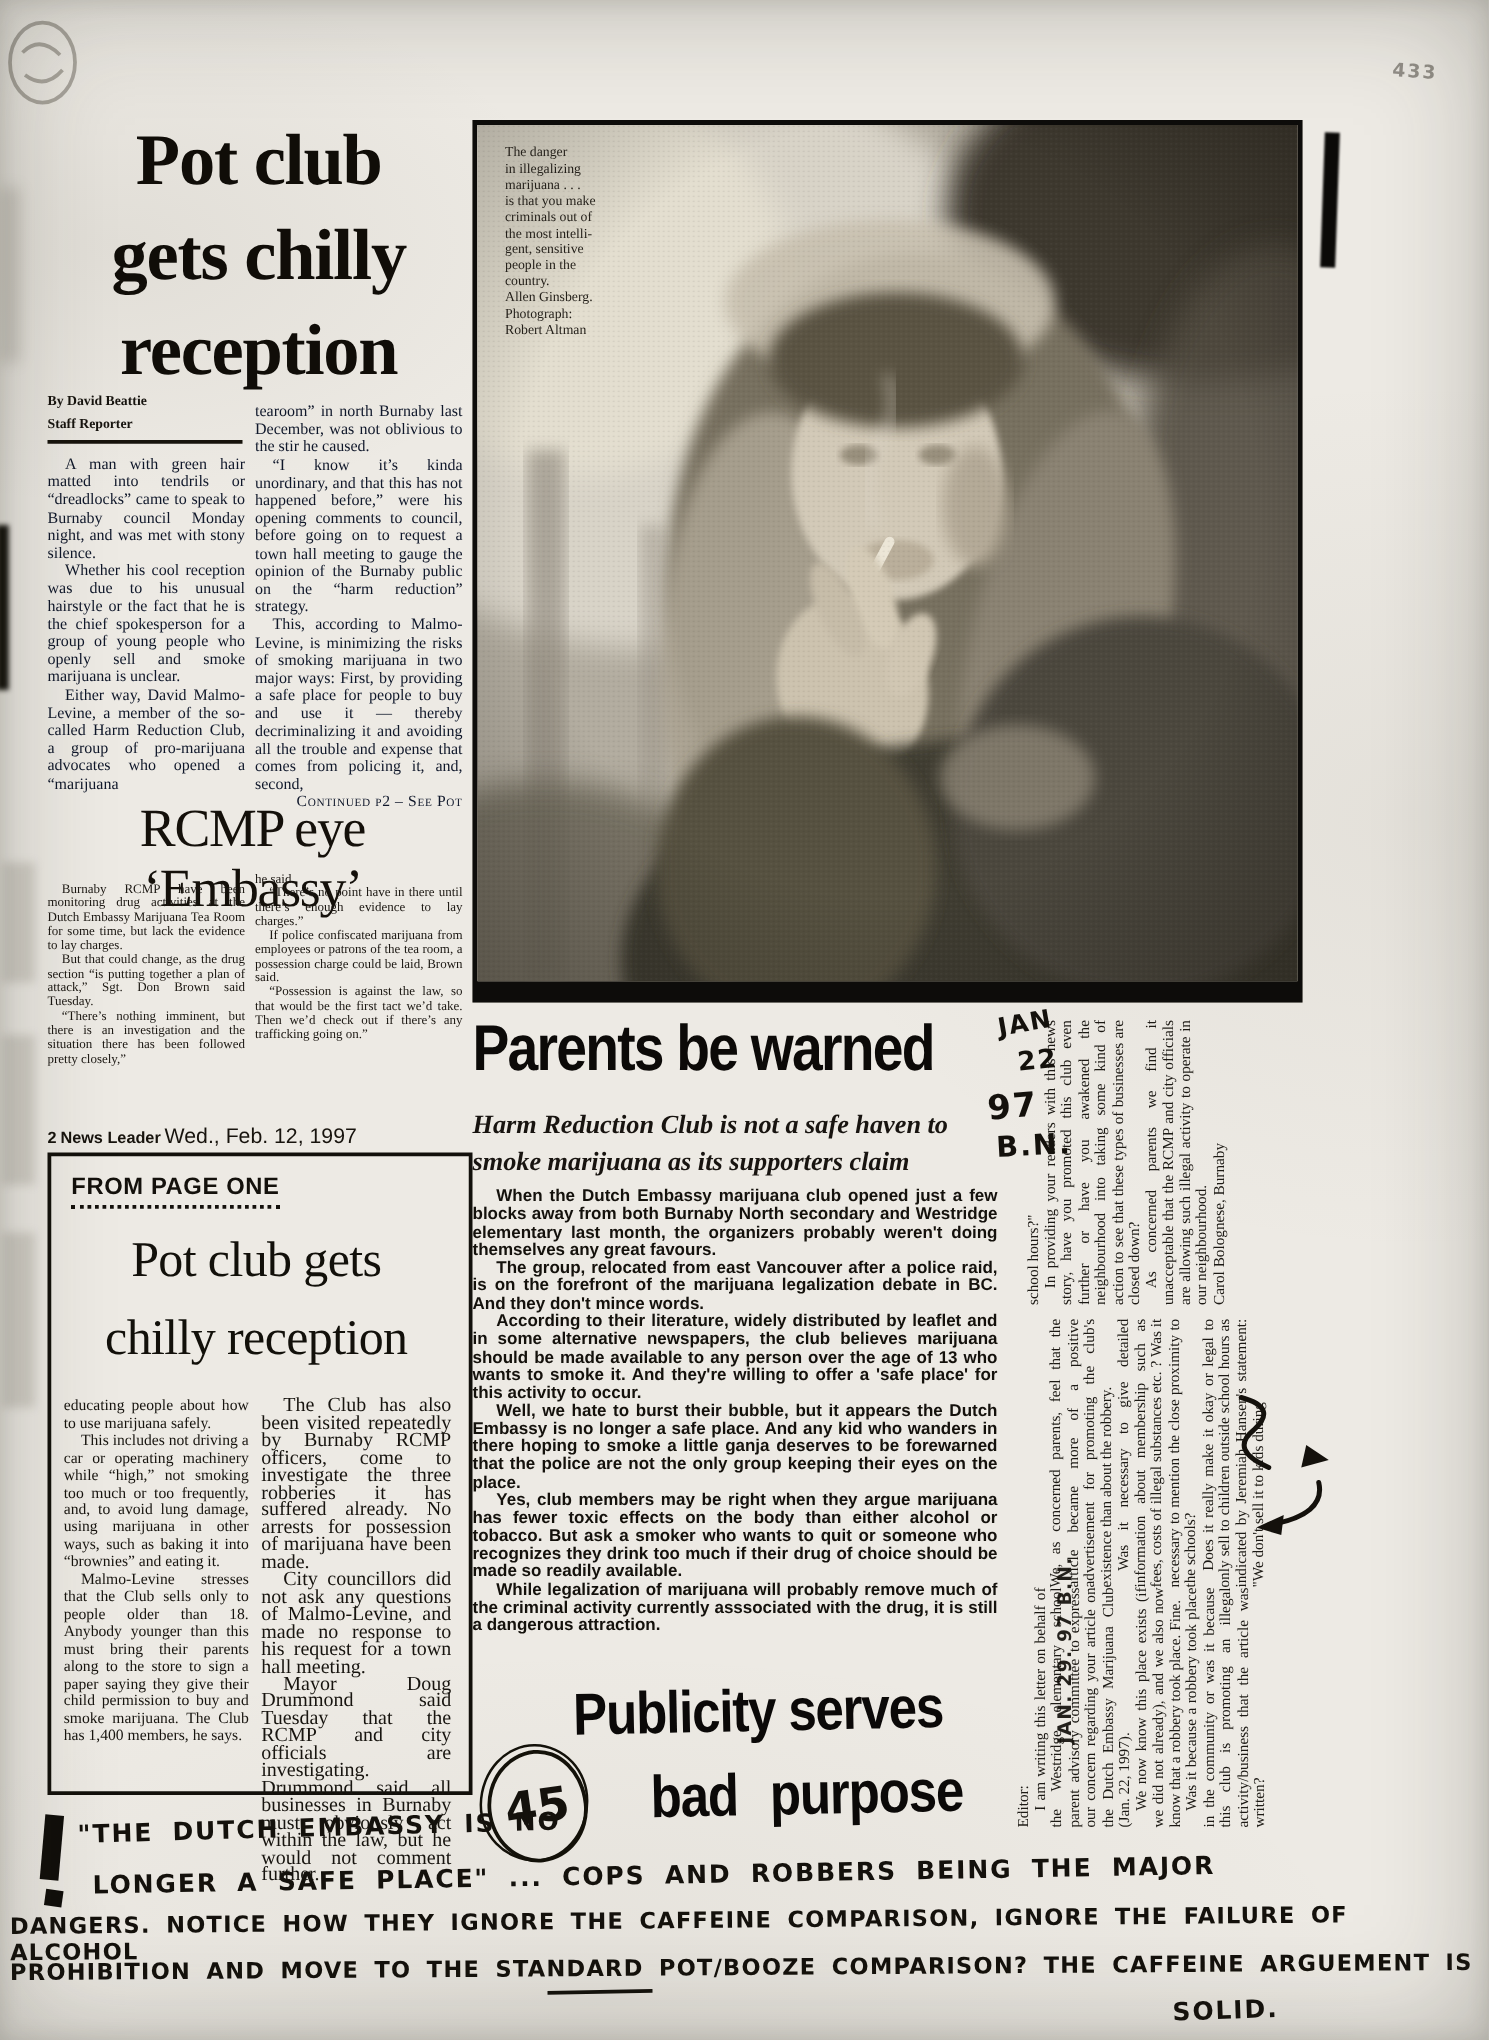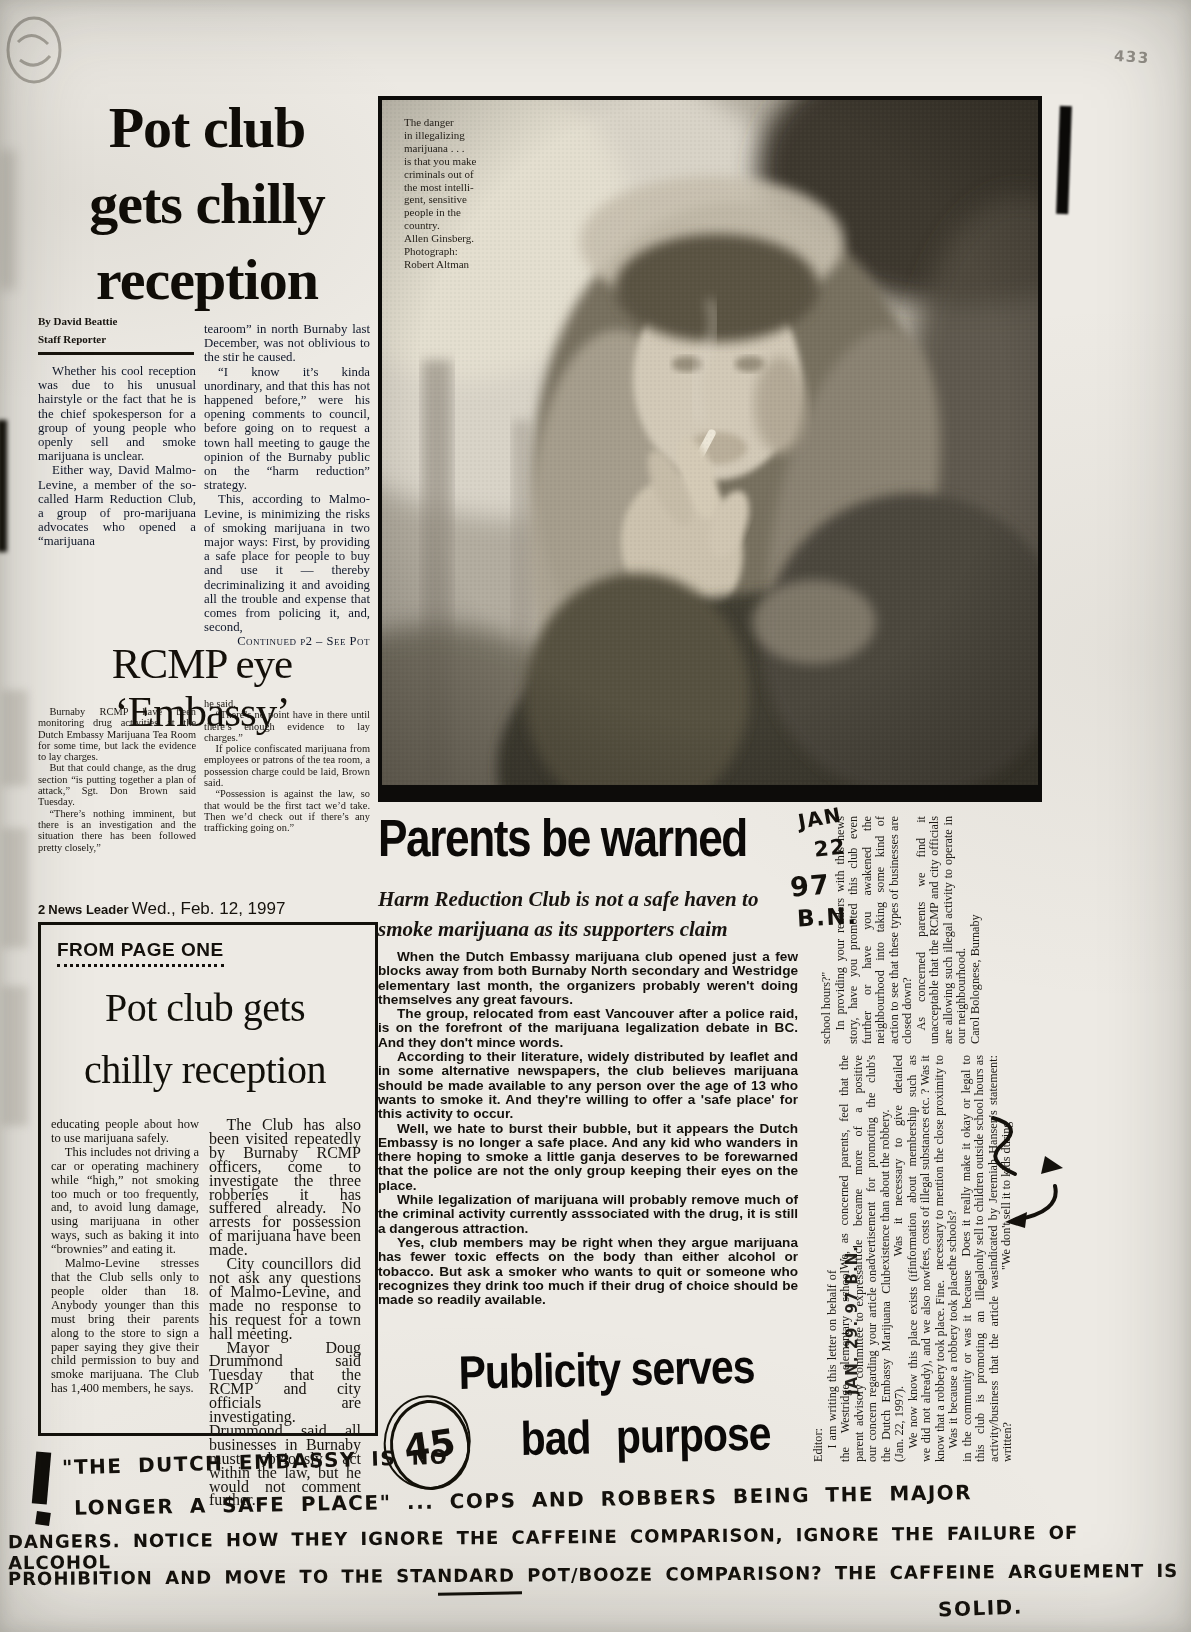--- a/index.html
+++ b/index.html
@@ -117,20 +117,21 @@
     <div>gets chilly</div>
     <div>reception</div>
   </div>
   <div class="abs byline">
     <div>By David Beattie</div>
     <div>Staff Reporter</div>
   </div>
   <div class="abs byline-rule art"></div>
 
   <div class="col news pc1">
+    <p>A man with green hair matted into tendrils or “dreadlocks” came to speak to Burnaby council Monday night, and was met with stony silence.</p>
     <p>Whether his cool reception was due to his unusual hairstyle or the fact that he is the chief spokesperson for a group of young people who openly sell and smoke marijuana is unclear.</p>
     <p>Either way, David Malmo-Levine, a member of the so-called Harm Reduction Club, a group of pro-marijuana advocates who opened a “marijuana</p>
   </div>
   <div class="col news pc2">
     <p class="ni">tearoom” in north Burnaby last December, was not oblivious to the stir he caused.</p>
     <p>“I know it’s kinda unordinary, and that this has not happened before,” were his opening comments to council, before going on to request a town hall meeting to gauge the opinion of the Burnaby public on the “harm reduction” strategy.</p>
     <p>This, according to Malmo-Levine, is minimizing the risks of smoking marijuana in two major ways: First, by providing a safe place for people to buy and use it — thereby decriminalizing it and avoiding all the trouble and expense that comes from policing it, and, second,</p>
     <p class="ni continued">Continued p2 – See Pot</p>
   </div>
 
@@ -242,22 +243,22 @@
   <div class="abs sans hl-parents">Parents be warned</div>
   <div class="abs deck">
     <div>Harm Reduction Club is not a safe haven to</div>
     <div>smoke marijuana as its supporters claim</div>
   </div>
   <div class="abs edit-body">
     <p class="ni">When the Dutch Embassy marijuana club opened just a few blocks away from both Burnaby North secondary and Westridge elementary last month, the organizers probably weren't doing themselves any great favours.</p>
     <p>The group, relocated from east Vancouver after a police raid, is on the forefront of the marijuana legalization debate in BC.  And they don't mince words.</p>
     <p>According to their literature, widely distributed by leaflet and in some alternative newspapers, the club believes marijuana should be made available to any person over the age of 13 who wants to smoke it. And they're willing to offer a 'safe place' for this activity to occur.</p>
     <p>Well, we hate to burst their bubble, but it appears the Dutch Embassy is no longer a safe place. And any kid who wanders in there hoping to smoke a little ganja deserves to be forewarned that the police are not the only group keeping their eyes on the place.</p>
+    <p>Yes, club members may be right when they argue marijuana has fewer toxic effects on the body than either alcohol or tobacco. But ask a smoker who wants to quit or someone who recognizes they drink too much if their drug of choice should be made so readily available.</p>
     <p>While legalization of marijuana will probably remove much of the criminal activity currently asssociated with the drug, it is still a dangerous attraction.</p>
-    <p>Yes, club members may be right when they argue marijuana has fewer toxic effects on the body than either alcohol or tobacco. But ask a smoker who wants to quit or someone who recognizes they drink too much if their drug of choice should be made so readily available.</p>
   </div>
 
   <div class="abs sans hl-pub1">Publicity serves</div>
   <div class="abs sans hl-pub2">bad purpose</div>
   <div class="abs circle45 hand">
     <span>45</span>
   </div>
 
   <div class="rotwrap letterA">
     <div class="rotin">

